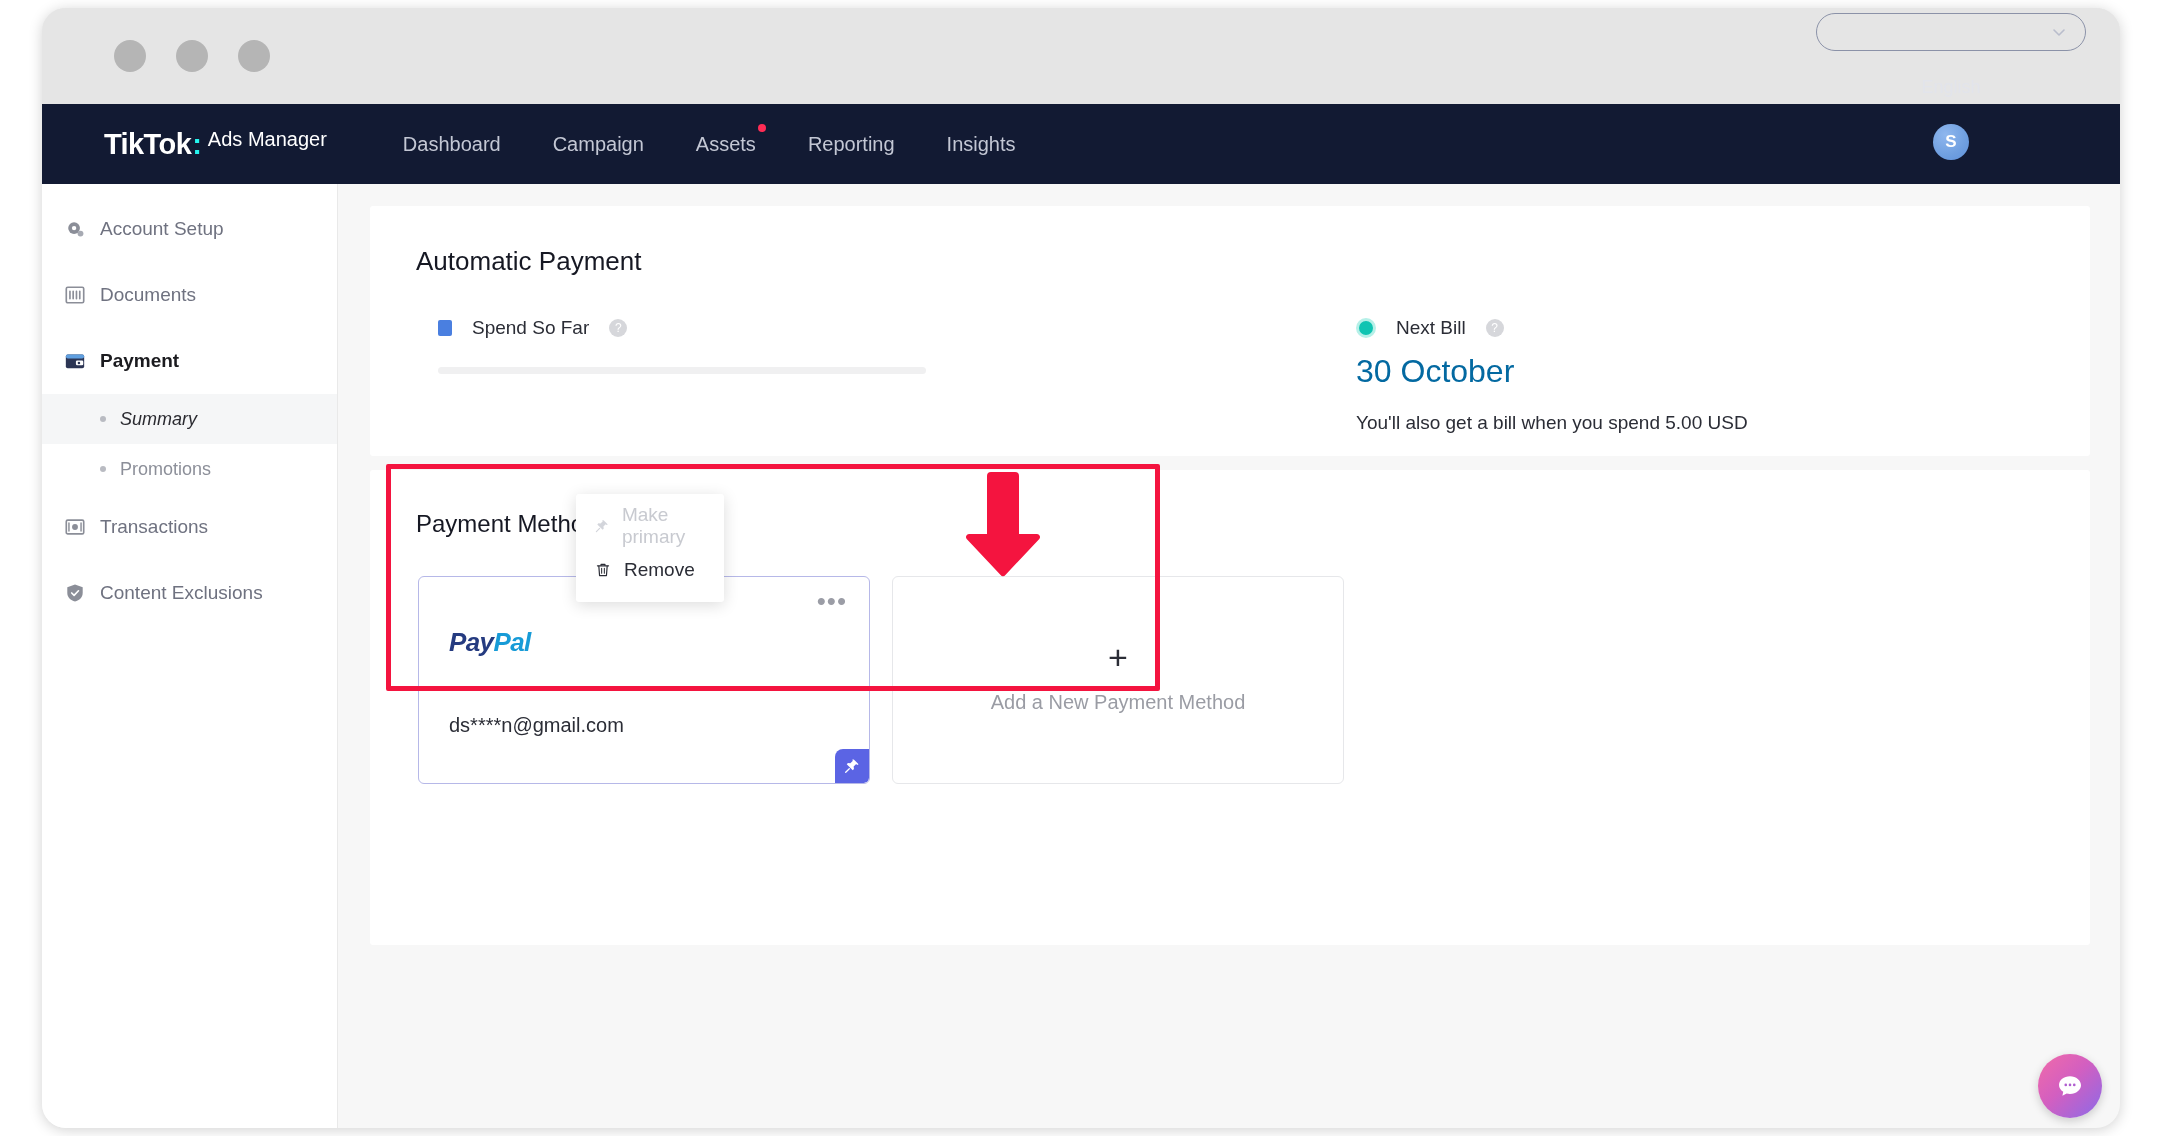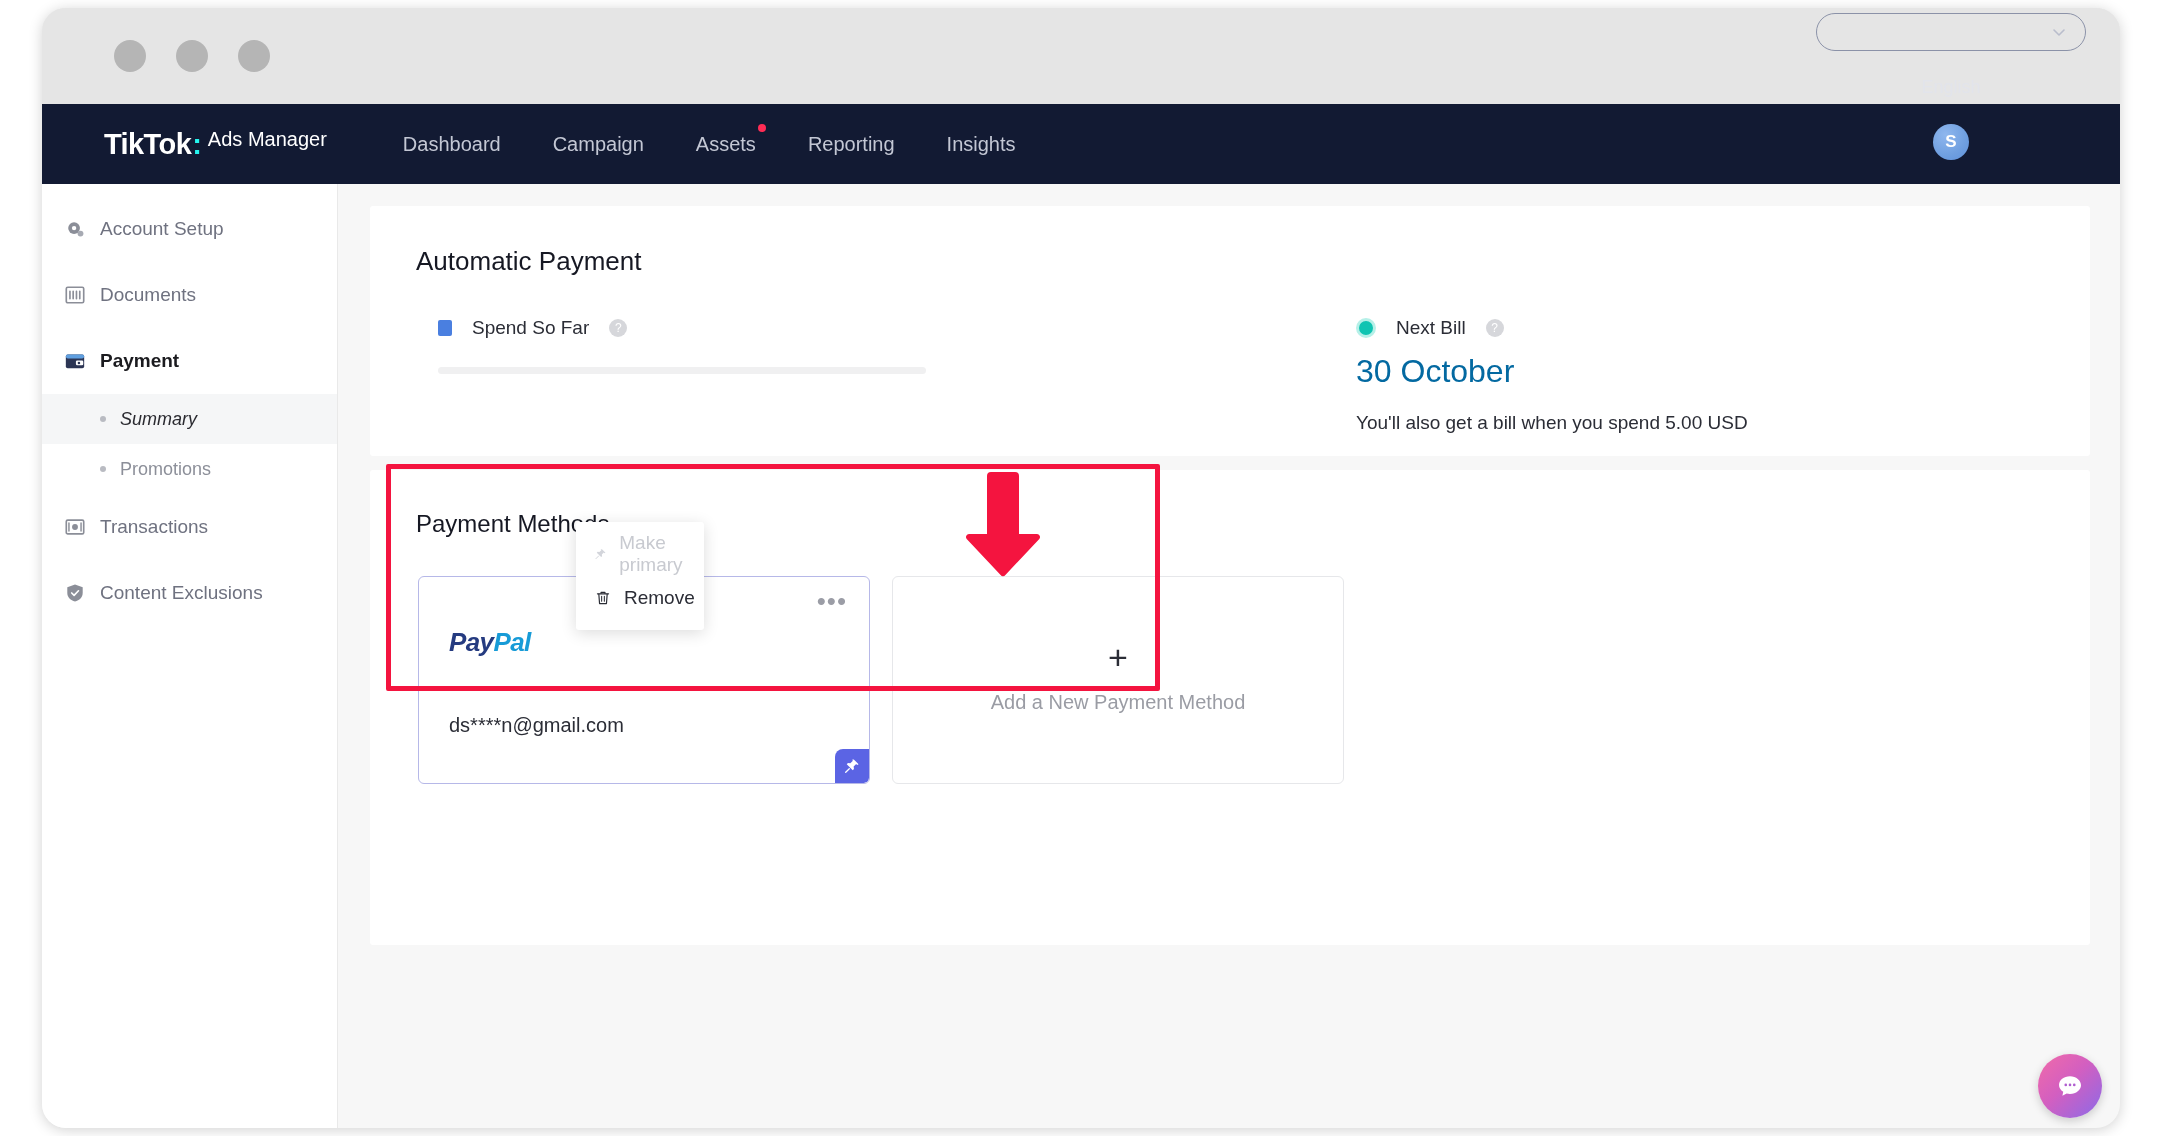--- a/index.html
+++ b/index.html
@@ -289,22 +289,22 @@
     gap: 24px;
     cursor: pointer;
   }
   #pm-add .plus { font-size: 34px; color: #2b2d36; line-height: 20px; font-weight: 300;}
   #pm-add .lbl { font-size: 20px; color: #9a9ca4; }
 
   
   #pm-menu {
     position: absolute;
     left: 206px;
-    top: 52px;
-    width: 128px;
+    top: 24px;
+    width: 148px;
     background: #ffffff;
     box-shadow: 0 3px 16px rgba(0,0,0,0.14);
     border-radius: 3px;
     padding: 10px 0;
     z-index: 30;
   }
   .menu-item {
     display: flex; align-items: center; gap: 12px;
     height: 44px; padding-left: 18px;
     font-size: 19px; color: #2b2d36;

